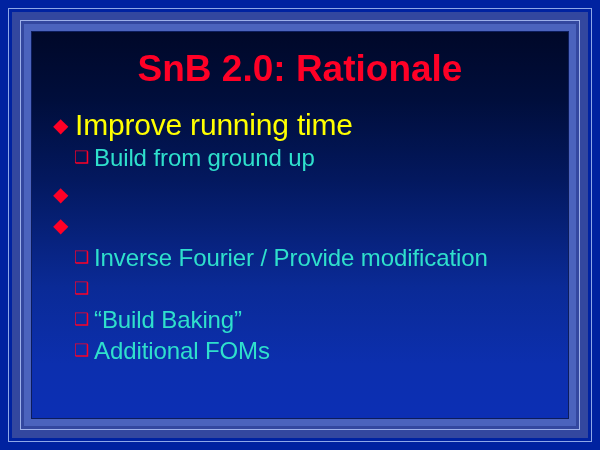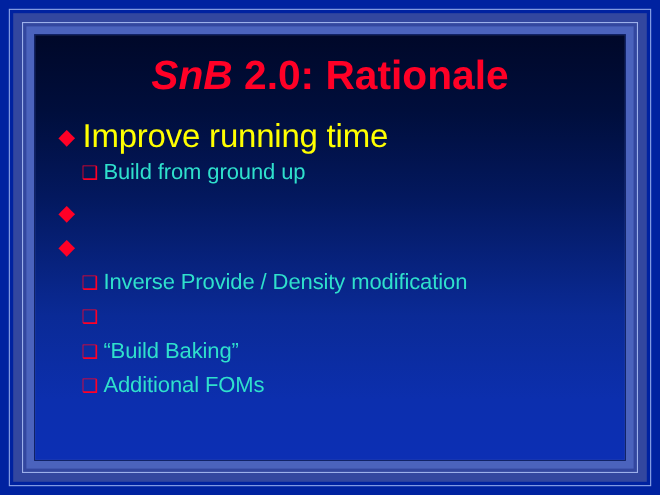--- a/index.html
+++ b/index.html
@@ -87,21 +87,20 @@
     top: 18px;
     text-align: center;
     color: #ff0026;
     font-size: 37px;
     font-weight: bold;
     line-height: 1.05;
     white-space: nowrap;
     letter-spacing: 0px;
   }
   #slide-title .snb {
-    font-style: italic;
   }
   #slide-title .rest {
     font-style: normal;
   }
 
   
   #bullet-list {
     position: absolute;
     left: 18px;
     right: 10px;
@@ -142,21 +141,21 @@
   .level-2 .bullet-glyph {
     color: #ff0026;
     font-size: 17px;
     line-height: 27px;
     width: 20px;
     flex: 0 0 20px;
     text-align: left;
   }
   .level-2 .bullet-text {
     color: #2fe0cc;
-    font-size: 20px;
+    font-size: 24px;
     line-height: 27px;
     letter-spacing: -0.1px;
   }
 
   
   .gap-top-sm { margin-top: 4px; }
   .gap-top-md { margin-top: 8px; }
 </style>
 </head>
 <body>
@@ -190,21 +189,21 @@
       <div class="bullet-row level-1 gap-top-md">
         <span class="bullet-glyph">◆</span>
       </div>
 
       <div class="bullet-row level-1">
         <span class="bullet-glyph">◆</span>
       </div>
 
       <div class="bullet-row level-2 gap-top-sm">
         <span class="bullet-glyph">❑</span>
-        <span class="bullet-text">Inverse Provide / Density modification</span>
+        <span class="bullet-text">Inverse Fourier / Provide modification</span>
       </div>
 
       <div class="bullet-row level-2 gap-top-sm">
         <span class="bullet-glyph">❑</span>
       </div>
 
       <div class="bullet-row level-2 gap-top-sm">
         <span class="bullet-glyph">❑</span>
         <span class="bullet-text">“Build Baking”</span>
       </div>

